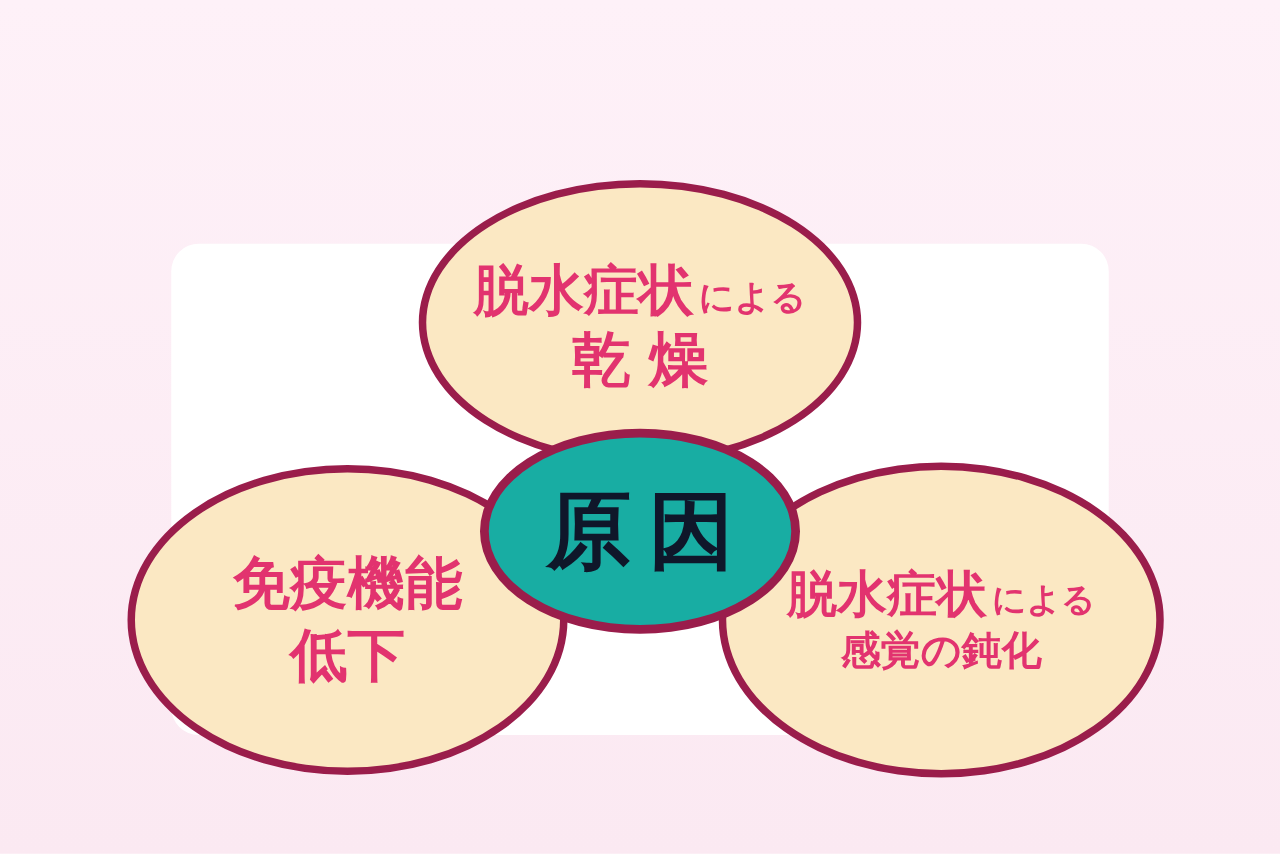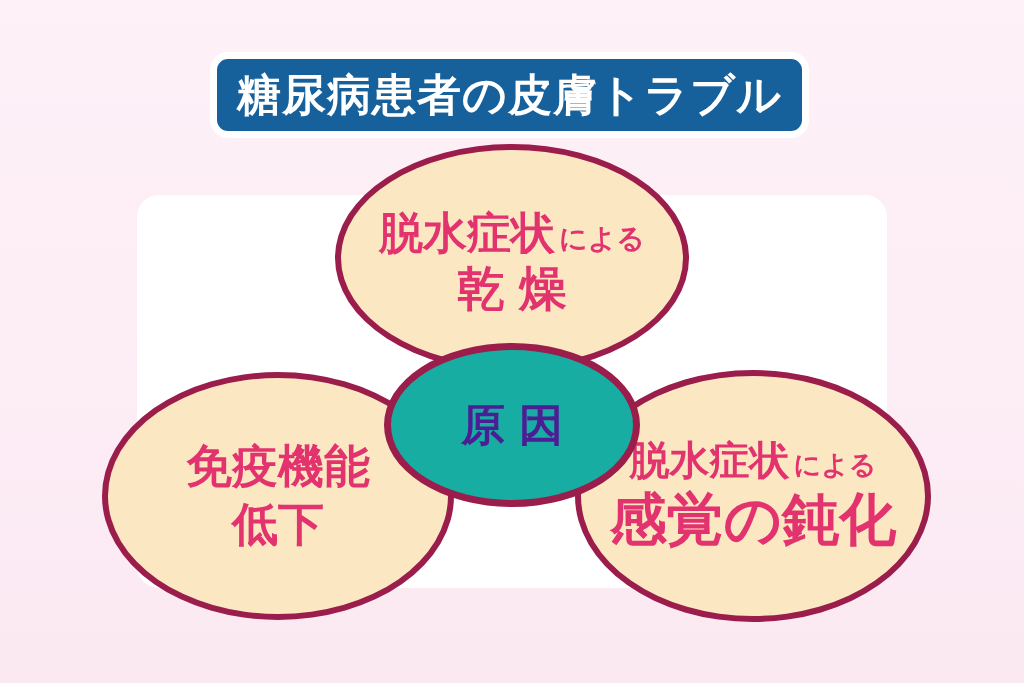--- a/index.html
+++ b/index.html
@@ -63,57 +63,54 @@
   .mixline .sm  { font-size: 28px; margin-left: 4px; }
   .b-right .mixline .em { font-size: 40px; }
   .b-right .mixline .sm { font-size: 27px; }
 
   .resultline {
     font-size: 48px;
     line-height: 1.25;
     white-space: nowrap;
   }
   .spaced { letter-spacing: 14px; padding-left: 14px; }
-  .b-right .resultline { font-size: 57px; }
+  .b-right .resultline { font-size: 32px; }
 
   .b-left .twoline {
     font-size: 46px;
     line-height: 1.26;
     white-space: nowrap;
   }
 
   .center-ellipse {
     position: absolute;
     left: 384px; top: 343px;
     width: 256px; height: 164px;
     box-sizing: border-box;
     background: #18ada3;
     border: 7px solid #9a1d4b;
     border-radius: 50%;
     display: flex;
     align-items: center;
     justify-content: center;
-    color: #4c1d95;
-    font-size: 44px;
+    color: #0f172a;
+    font-size: 68px;
     letter-spacing: 14px;
     padding-left: 14px;
     white-space: nowrap;
     z-index: 3;
   }
 </style>
 </head>
 <body>
 
 <div class="stage">
 
   <div class="panel"></div>
 
-  <div class="header">
-    <span>糖尿病患者の皮膚トラブル</span>
-  </div>
 
   <div class="bubble b-left">
     <div class="twoline">免疫機能</div>
     <div class="twoline">低下</div>
   </div>
 
   <div class="bubble b-top">
     <div class="textblock">
       <div class="mixline">
         <span class="em">脱水症状</span><span class="sm">による</span>

